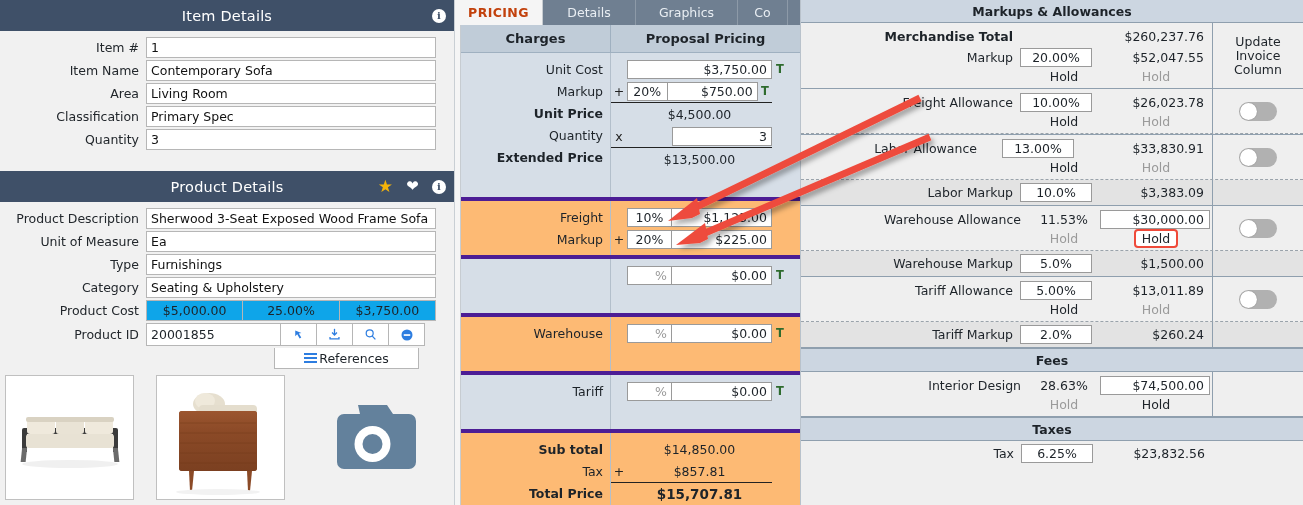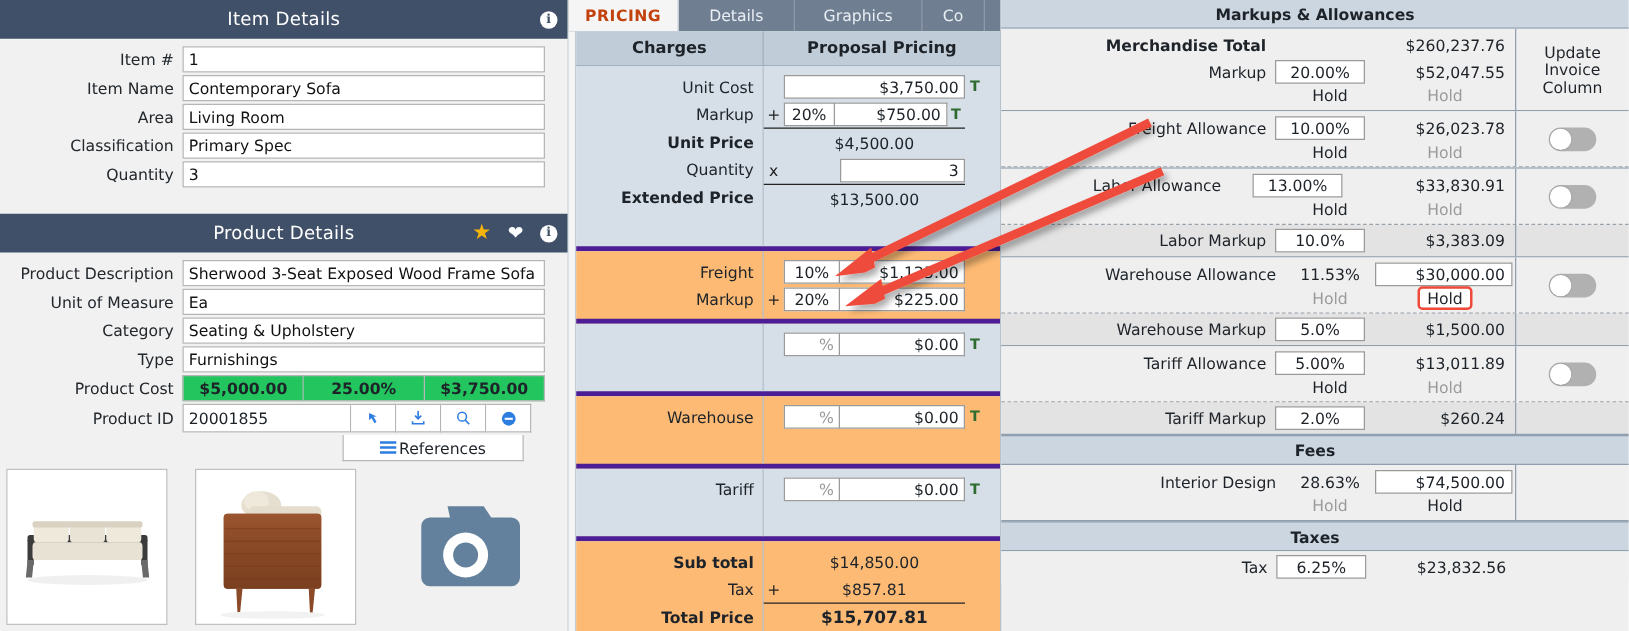--- a/index.html
+++ b/index.html
@@ -27,22 +27,22 @@
 
   .form{padding:6px 18px 0 0;}
   .frow{display:flex;align-items:stretch;margin-bottom:2px;}
   .flabel{width:139px;text-align:right;padding-right:7px;font-size:12.5px;color:#22272c;
      display:flex;align-items:center;justify-content:flex-end;height:21px;}
   .finput{
     flex:1;height:21px;box-sizing:border-box;background:#ffffff;border:1px solid #b6b6b6;
     display:flex;align-items:center;padding:0 4px;font-size:12.5px;color:#111;
   }
   .split{display:flex;flex:1;}
-  .split .cell{flex:1;height:21px;box-sizing:border-box;background:#22c55e;border:1px solid #b6b6b6;border-left:none;
-     display:flex;align-items:center;justify-content:center;font-size:12.5px;font-weight:bold;}
+  .split .cell{flex:1;height:21px;box-sizing:border-box;background:#0ea5e9;border:1px solid #b6b6b6;border-left:none;
+     display:flex;align-items:center;justify-content:center;font-size:12.5px;}
   .split .cell:first-child{border-left:1px solid #b6b6b6;}
 
   .idrow{display:flex;flex:1;}
   .idrow .idbox{width:135px;height:23px;box-sizing:border-box;background:#fff;border:1px solid #b6b6b6;display:flex;align-items:center;padding:0 4px;font-size:12.5px;}
   .btnc{width:36px;height:23px;box-sizing:border-box;background:#fff;border:1px solid #b6b6b6;border-left:none;
      display:flex;align-items:center;justify-content:center;color:#2d7de0;}
   .refrow{display:flex;}
   .refspacer{width:139px;}
   .refbox{margin-left:135px;width:145px;height:21px;box-sizing:border-box;background:#fff;border:1px solid #b6b6b6;border-top:none;
      display:flex;align-items:center;justify-content:center;gap:2px;font-size:12.5px;}
@@ -165,26 +165,26 @@
     <div class="form">
       <div class="frow">
         <div class="flabel">Product Description</div>
         <div class="finput">Sherwood 3-Seat Exposed Wood Frame Sofa</div>
       </div>
       <div class="frow">
         <div class="flabel">Unit of Measure</div>
         <div class="finput">Ea</div>
       </div>
       <div class="frow">
+        <div class="flabel">Type</div>
+        <div class="finput">Furnishings</div>
+      </div>
+      <div class="frow">
         <div class="flabel">Category</div>
         <div class="finput">Seating &amp; Upholstery</div>
-      </div>
-      <div class="frow">
-        <div class="flabel">Type</div>
-        <div class="finput">Furnishings</div>
       </div>
       <div class="frow">
         <div class="flabel">Product Cost</div>
         <div class="split">
           <div class="cell">$5,000.00</div>
           <div class="cell">25.00%</div>
           <div class="cell">$3,750.00</div>
         </div>
       </div>
       <div class="frow">

